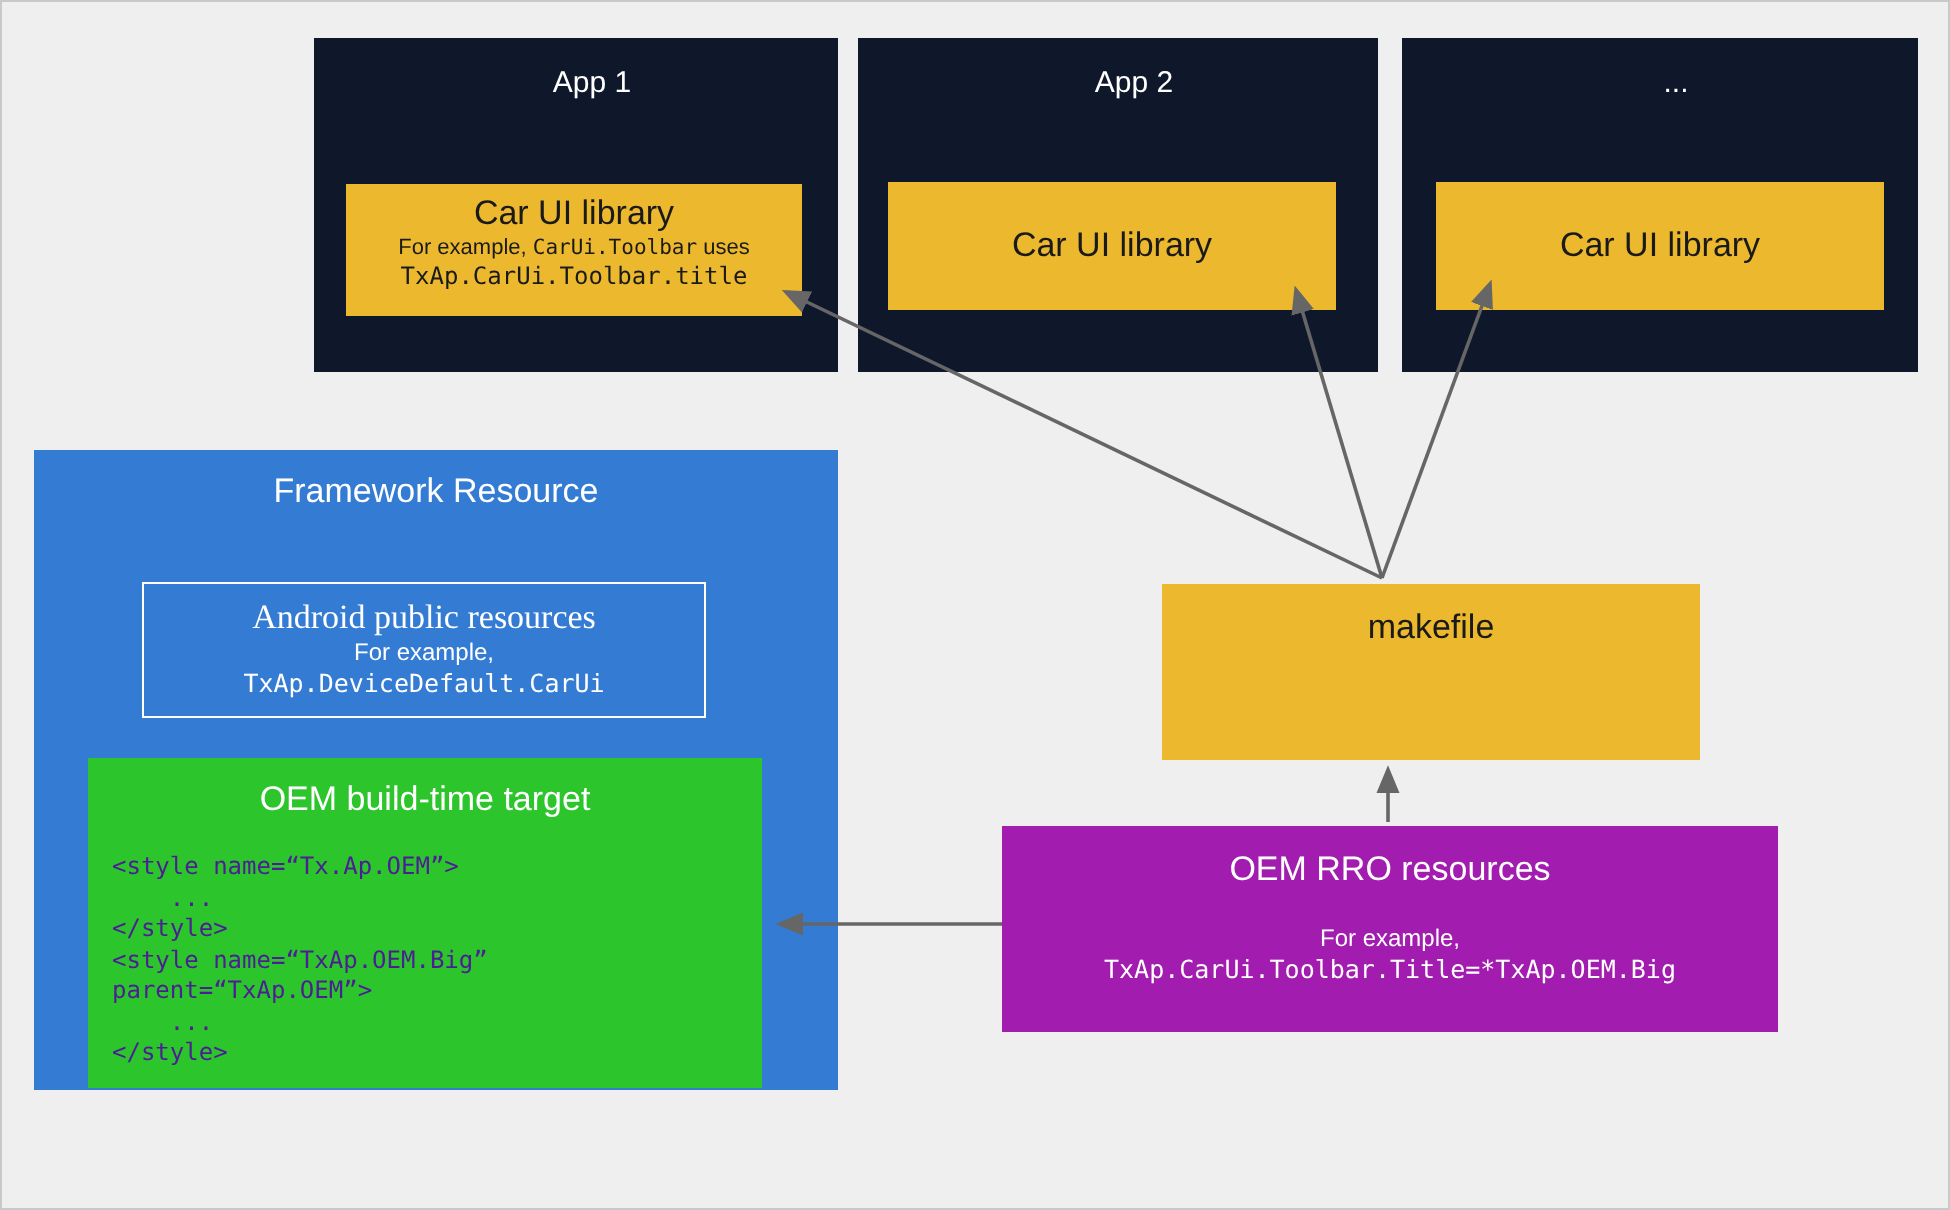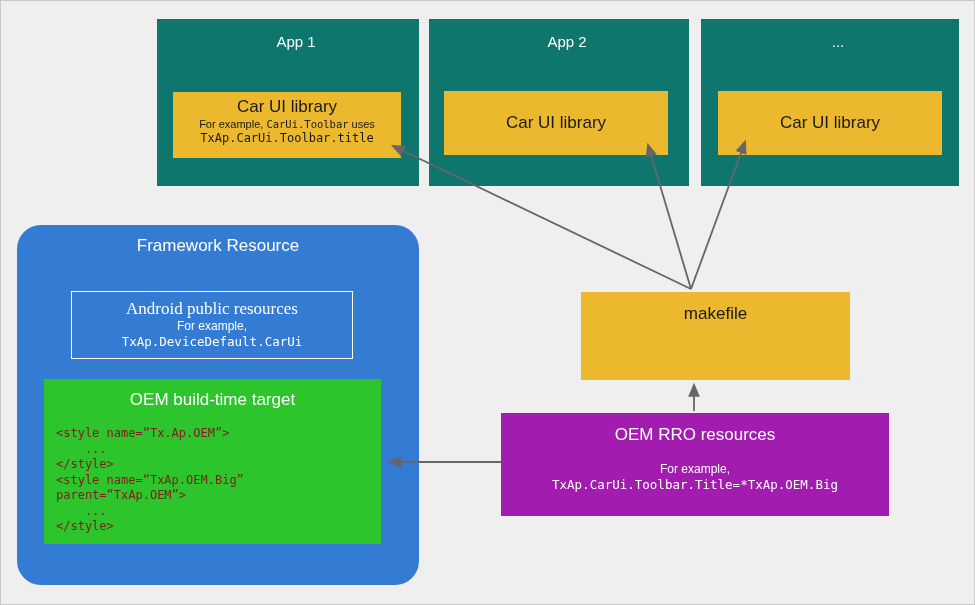--- a/index.html
+++ b/index.html
@@ -8,53 +8,53 @@
     position: relative;
     width: 975px; height: 605px;
     background: #efefef;
     border: 1px solid #c9c9c9;
     font-family: "Liberation Sans", sans-serif;
     overflow: hidden;
   }
   .mono { font-family: "DejaVu Sans Mono", monospace; }
 
   
-  .app-box { position: absolute; top: 18px; height: 167px; background: #0f766e; padding-left: 16px; }
+  .app-box { position: absolute; top: 18px; height: 167px; background: #0f172a; padding-left: 16px; }
   .app-box.a1 { left: 156px; width: 262px; }
   .app-box.a2 { left: 428px; width: 260px; }
   .app-box.a3 { left: 700px; width: 258px; }
   .app-title { margin-top: 14px; text-align: center; color: #ffffff; font-size: 15px; }
 
   .lib-box { position: absolute; background: #ecb82e; color: #1a1a1a; text-align: center; }
   .a1 .lib-box { left: 16px; top: 73px; width: 228px; height: 66px; padding-top: 5px; }
   .a2 .lib-box { left: 15px; top: 72px; width: 224px; height: 64px; display: flex; align-items: center; justify-content: center; }
   .a3 .lib-box { left: 17px; top: 72px; width: 224px; height: 64px; display: flex; align-items: center; justify-content: center; }
   .lib-title { font-size: 17px; line-height: 20px; }
   .lib-note { font-size: 11px; line-height: 14px; }
   .lib-note .mono { font-size: 10.5px; }
   .lib-code { font-size: 12px; line-height: 15px; }
 
   
-  .framework { position: absolute; left: 16px; top: 224px; width: 402px; height: 360px; background: #347bd4; border-radius: 24px; }
+  .framework { position: absolute; left: 16px; top: 224px; width: 402px; height: 320px; background: #347bd4; }
   .fw-title { margin-top: 11px; text-align: center; color: #ffffff; font-size: 17px; }
   .android-public {
     position: absolute; left: 54px; top: 66px; width: 282px; height: 68px;
     background: #347bd4; border: 1px solid #ffffff; color: #ffffff; text-align: center; padding-top: 6px;
   }
   .ap-title { font-size: 17px; line-height: 21px; font-family: Liberation Serif, serif; }
   .ap-example { font-size: 12px; line-height: 15px; }
   .ap-code { font-size: 12.5px; line-height: 16px; }
   .oem-overlay {
     position: absolute; left: 27px; top: 154px; width: 337px; height: 165px;
     background: #2cc52c; color: #ffffff;
   }
   .ov-title { margin-top: 11px; text-align: center; font-size: 17px; }
   .ov-code {
     margin: 16px 0 0 12px; white-space: pre; text-align: left;
-    font-size: 12px; line-height: 15.5px; color: #7f1d1d;
+    font-size: 12px; line-height: 15.5px; color: #4c1d95;
   }
 
   
   .makefile {
     position: absolute; left: 580px; top: 291px; width: 269px; height: 88px;
     background: #ecb82e; color: #1a1a1a; text-align: center; padding-top: 11px;
   }
   .mk-title { font-size: 17px; line-height: 21px; }
   .mk-sub { font-size: 12.5px; line-height: 16px; width: 200px; margin: 2px auto 0; }
 

